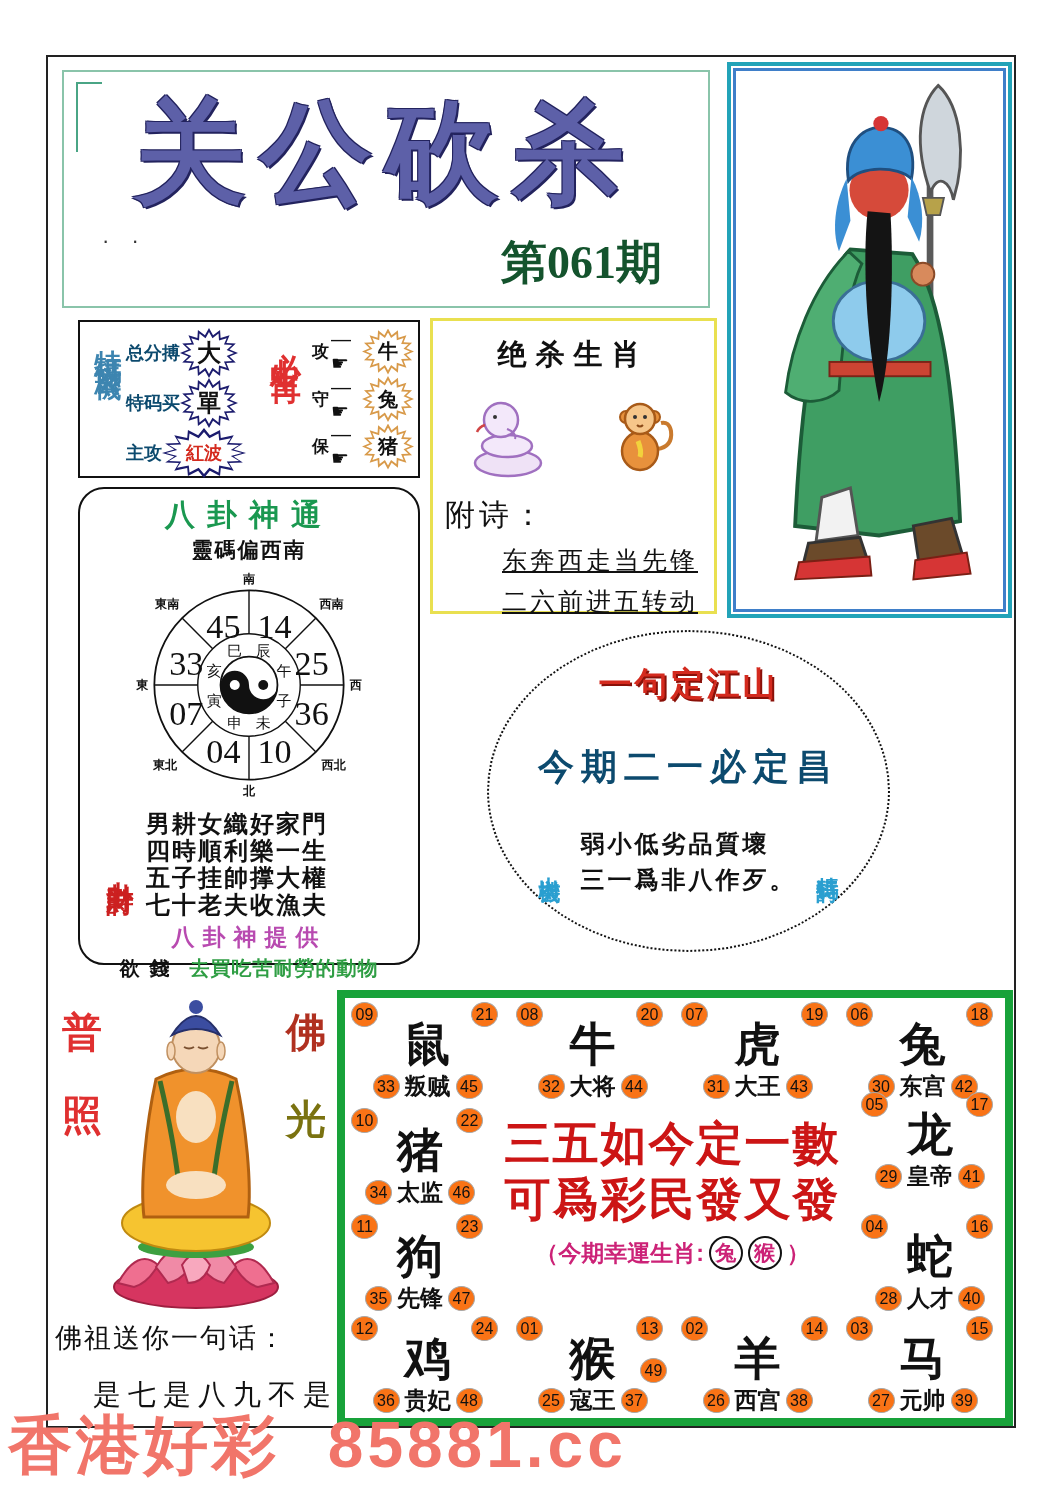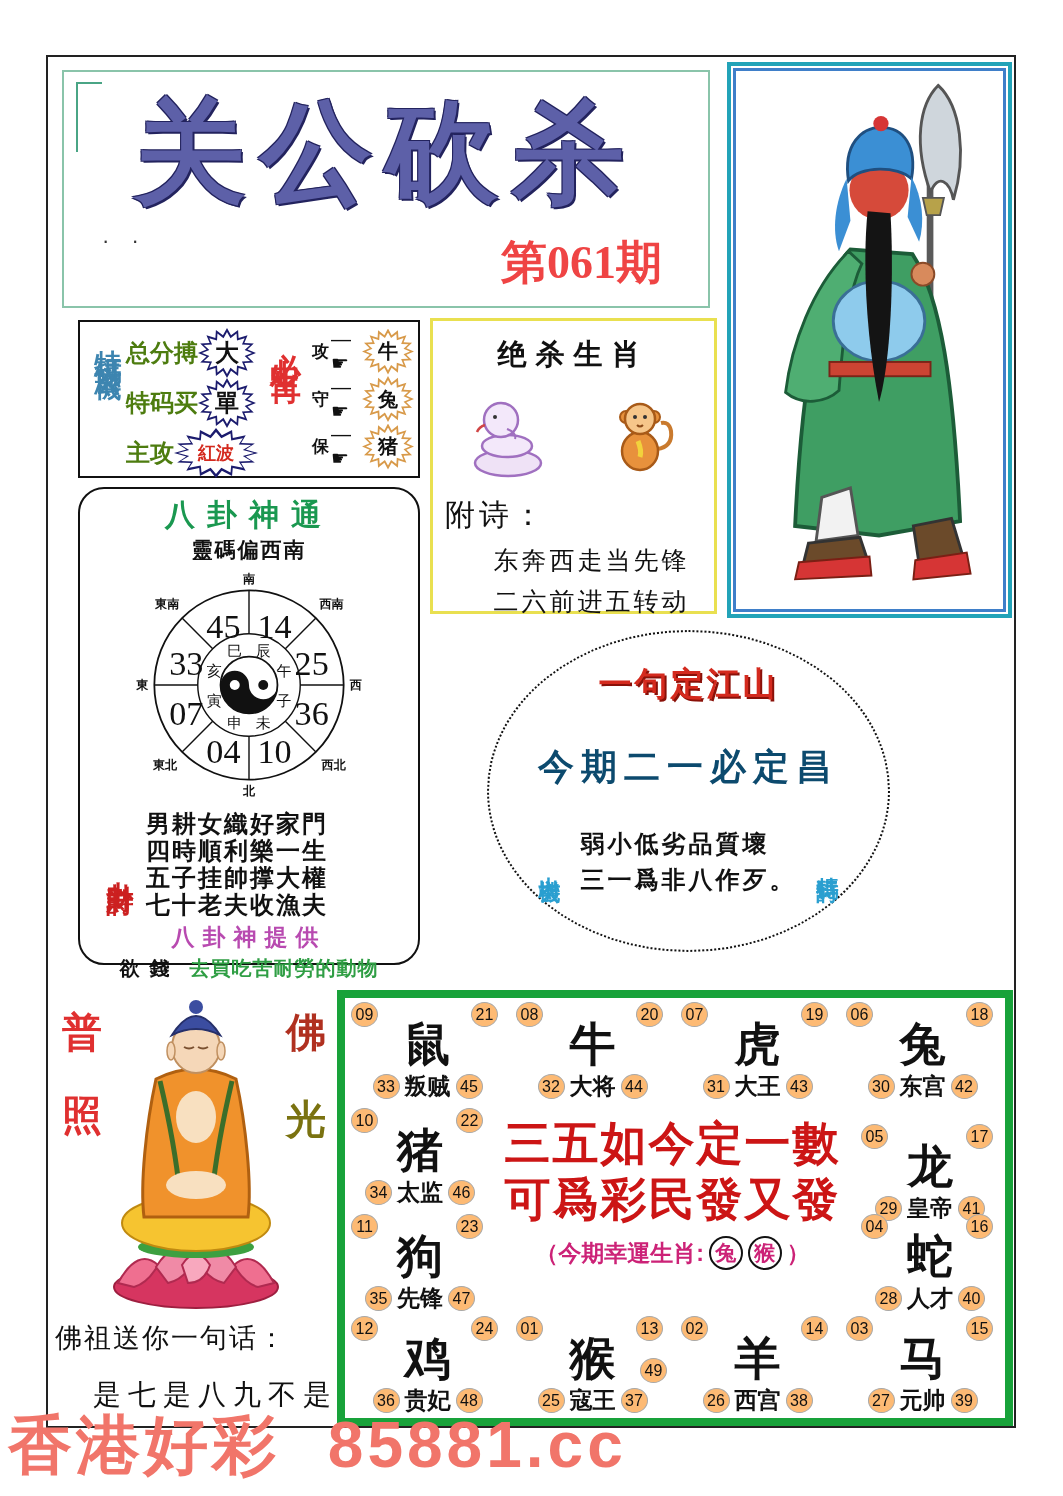--- a/index.html
+++ b/index.html
@@ -8,34 +8,34 @@
 
   .frame { position:absolute; left:46px; top:55px; width:970px; height:1373px; border:2px solid #222; }
 
   
   .title-box { position:absolute; left:62px; top:70px; width:648px; height:238px; border:2px solid #8ac4aa; background:#fff; }
   .title-corner { position:absolute; left:12px; top:10px; width:26px; height:70px; border-left:2px solid #4aa585; border-top:2px solid #4aa585; }
   .main-title { position:absolute; top:6px; width:100%; text-align:center; font-size:112px; font-weight:bold; letter-spacing:14px;
     color:#5d60a8; font-family:"Liberation Serif", serif;
     text-shadow:2px 2px 0 #23235e, -1px -1px 0 #23235e, 1px -1px 0 #23235e, -1px 1px 0 #23235e; }
   .stray-dots { position:absolute; left:38px; bottom:52px; font-size:22px; color:#333; letter-spacing:8px; }
-  .issue { position:absolute; right:46px; bottom:12px; font-size:46px; font-weight:bold; color:#ef4444; font-family:"Liberation Serif", serif;margin-top:32px; }
+  .issue { position:absolute; right:46px; bottom:12px; font-size:46px; font-weight:bold; color:#14532d; font-family:"Liberation Serif", serif;margin-top:32px; }
 
   
   .gg-box { position:absolute; left:727px; top:62px; width:285px; height:556px; border:4px solid #22a3b8; background:#fff; }
   .gg-inner { position:absolute; inset:2px; border:3px solid #3f7fc9; }
   .gg-inner svg { width:100%; height:100%; }
 
   
   .temai-box { position:absolute; left:78px; top:320px; width:342px; height:158px; border:2px solid #111; display:flex; padding:6px 4px 6px 8px; background:#fff; }
   .vtext { writing-mode:vertical-rl; text-orientation:upright; }
   .temai-vlabel { width:38px; font-size:27px; font-weight:bold; color:#3d85b0; letter-spacing:8px; }
   .temai-mid { width:132px; display:flex; flex-direction:column; justify-content:space-between; }
   .temai-row { display:flex; align-items:center; }
-  .temai-row-label { font-size:24px; font-weight:bold; color:#4d7c0f; }
+  .temai-row-label { font-size:18px; font-weight:bold; color:#0c4a6e; }
   .star { position:relative; display:flex; align-items:center; justify-content:center; flex:none;
     clip-path:polygon(50% 0%,57% 14.7%,69.1% 3.8%,70% 20.1%,85.4% 14.6%,79.9% 30%,96.2% 30.9%,85.3% 43%,100% 50%,85.3% 57%,96.2% 69.1%,79.9% 70%,85.4% 85.4%,70% 79.9%,69.1% 96.2%,57% 85.3%,50% 100%,43% 85.3%,30.9% 96.2%,30% 79.9%,14.6% 85.4%,20.1% 70%,3.8% 69.1%,14.7% 57%,0% 50%,14.7% 43%,3.8% 30.9%,20.1% 30%,14.6% 14.6%,30% 20.1%,30.9% 3.8%,43% 14.7%); }
   .star-inner { position:absolute; inset:4px; background:#fff; display:flex; align-items:center; justify-content:center;
     clip-path:polygon(50% 0%,57% 14.7%,69.1% 3.8%,70% 20.1%,85.4% 14.6%,79.9% 30%,96.2% 30.9%,85.3% 43%,100% 50%,85.3% 57%,96.2% 69.1%,79.9% 70%,85.4% 85.4%,70% 79.9%,69.1% 96.2%,57% 85.3%,50% 100%,43% 85.3%,30.9% 96.2%,30% 79.9%,14.6% 85.4%,20.1% 70%,3.8% 69.1%,14.7% 57%,0% 50%,14.7% 43%,3.8% 30.9%,20.1% 30%,14.6% 14.6%,30% 20.1%,30.9% 3.8%,43% 14.7%); }
   .star-navy { background:#1c1c6e; width:58px; height:50px; }
   .star-navy .star-inner { font-size:24px; font-weight:bold; color:#111; }
   .star-wide { width:84px; height:50px; }
   .star-wide .star-inner { font-size:18px; color:#d42a1e; }
   .star-orange { background:#d89a4a; width:52px; height:46px; }
   .star-orange .star-inner { font-size:20px; font-weight:bold; color:#111; }
@@ -43,21 +43,21 @@
   .temai-right { flex:1; display:flex; flex-direction:column; justify-content:space-between; }
   .pick-row { display:flex; align-items:center; justify-content:flex-end; gap:2px; }
   .pick-label { font-size:17px; font-weight:bold; color:#111; }
   .hand-icon { font-size:20px; color:#111; letter-spacing:-2px; }
 
   
   .juesha-box { position:absolute; left:430px; top:318px; width:287px; height:296px; border:3px solid #e9e050; background:#fff; text-align:center; }
   .juesha-title { margin-top:14px; font-size:29px; font-weight:bold; letter-spacing:9px; color:#111; }
   .juesha-icons { margin-top:14px; display:flex; justify-content:center; gap:42px; }
   .juesha-poem-label { text-align:left; margin:14px 0 0 12px; font-size:30px; color:#111; letter-spacing:4px;font-family:Liberation Mono, monospace; }
-  .juesha-line { text-align:center; margin:8px 0 0 36px; font-size:25px; color:#111; letter-spacing:3px; }
+  .juesha-line { text-align:right; margin:8px 16px 0 36px; font-size:25px; color:#111; letter-spacing:3px;text-decoration:underline; }
 
   
   .bagua-box { position:absolute; left:78px; top:487px; width:342px; height:478px; border:2px solid #111; border-radius:26px; background:#fff; text-align:center; }
   .bagua-title { margin-top:6px; font-size:30px; font-weight:bold; color:#1a9850; letter-spacing:12px; }
   .bagua-subtitle { font-size:21px; font-weight:bold; color:#111; letter-spacing:2px; }
   .bagua-svg { width:242px; height:242px; }
   .bg-num { font-family:"Liberation Serif", serif; font-size:48px; fill:#111; text-anchor:middle; }
   .bg-dir { font-size:17px; font-weight:bold; fill:#111; text-anchor:middle; }
   .bg-branch { font-size:21px; fill:#111; text-anchor:middle; }
   .bagua-poem { display:flex; align-items:center; margin:0 10px 0 22px; gap:8px; }
@@ -84,21 +84,21 @@
   .c-fo { left:286px; top:1005px; color:#b03020; }
   .c-guang { left:286px; top:1092px; color:#7a7210; }
   .buddha-svg { position:absolute; left:98px; top:995px; width:196px; height:315px; }
   .buddha-msg-label { position:absolute; left:55px; top:1320px; font-size:27px; color:#111; letter-spacing:2px; }
   .buddha-msg { position:absolute; left:93px; top:1376px; font-size:28px; color:#111; letter-spacing:7px; }
 
   
   .green-box { position:absolute; left:337px; top:990px; width:676px; height:436px; border:8px solid #18a23a; background:#fff; }
   .gb-inner { position:relative; width:100%; height:100%; }
   .zcell { position:absolute; width:165px; height:104px; }
-  .cnum { width:27px; height:25px; border:1px solid #a8a8a8; border-radius:50%; display:inline-flex; align-items:center; justify-content:center; font-size:16px; color:#111; background:#fdba74; flex:none; }
+  .cnum { width:27px; height:25px; border:1px solid #a8a8a8; border-radius:50%; display:inline-flex; align-items:center; justify-content:center; font-size:16px; color:#111; background:#f97316; flex:none; }
   .pos-tl { position:absolute; left:6px; top:2px; }
   .pos-tr { position:absolute; right:12px; top:2px; }
   .pos-mr { position:absolute; right:8px; top:44px; }
   .zglyph { position:absolute; top:14px; left:50%; transform:translateX(-50%); font-size:46px; font-weight:bold; color:#111; font-family:"Liberation Serif", serif; }
   .zbottom { position:absolute; bottom:2px; width:100%; display:flex; justify-content:center; align-items:center; gap:5px; }
   .zlabel { font-size:23px; font-weight:bold; color:#111; }
   .ad-area { position:absolute; left:150px; top:108px; width:355px; height:210px; text-align:center; }
   .ad-line { font-size:19px; font-weight:bold; color:#2a9fd0; letter-spacing:1px; }
   .slogan { margin-top:10px; font-size:46px; font-weight:bold; color:#cc1515; letter-spacing:2px; line-height:56px; font-family:"Liberation Serif", serif; }
   .lucky-line { margin-top:8px; font-size:23px; font-weight:bold; color:#cc2277; display:flex; justify-content:center; align-items:center; gap:5px; }
@@ -378,21 +378,21 @@
         <span class="cnum pos-tl">10</span>
         <span class="cnum pos-tr">22</span>
         <span class="zglyph">猪</span>
         <div class="zbottom">
           <span class="cnum">34</span>
           <span class="zlabel">太监</span>
           <span class="cnum">46</span>
         </div>
       </div>
 
-      <div class="zcell" style="left:510px;top:124px;width:150px">
+      <div class="zcell" style="left:510px;top:92px;width:150px">
         <span class="cnum pos-tl">05</span>
         <span class="cnum pos-tr">17</span>
         <span class="zglyph">龙</span>
         <div class="zbottom">
           <span class="cnum">29</span>
           <span class="zlabel">皇帝</span>
           <span class="cnum">41</span>
         </div>
       </div>
 

